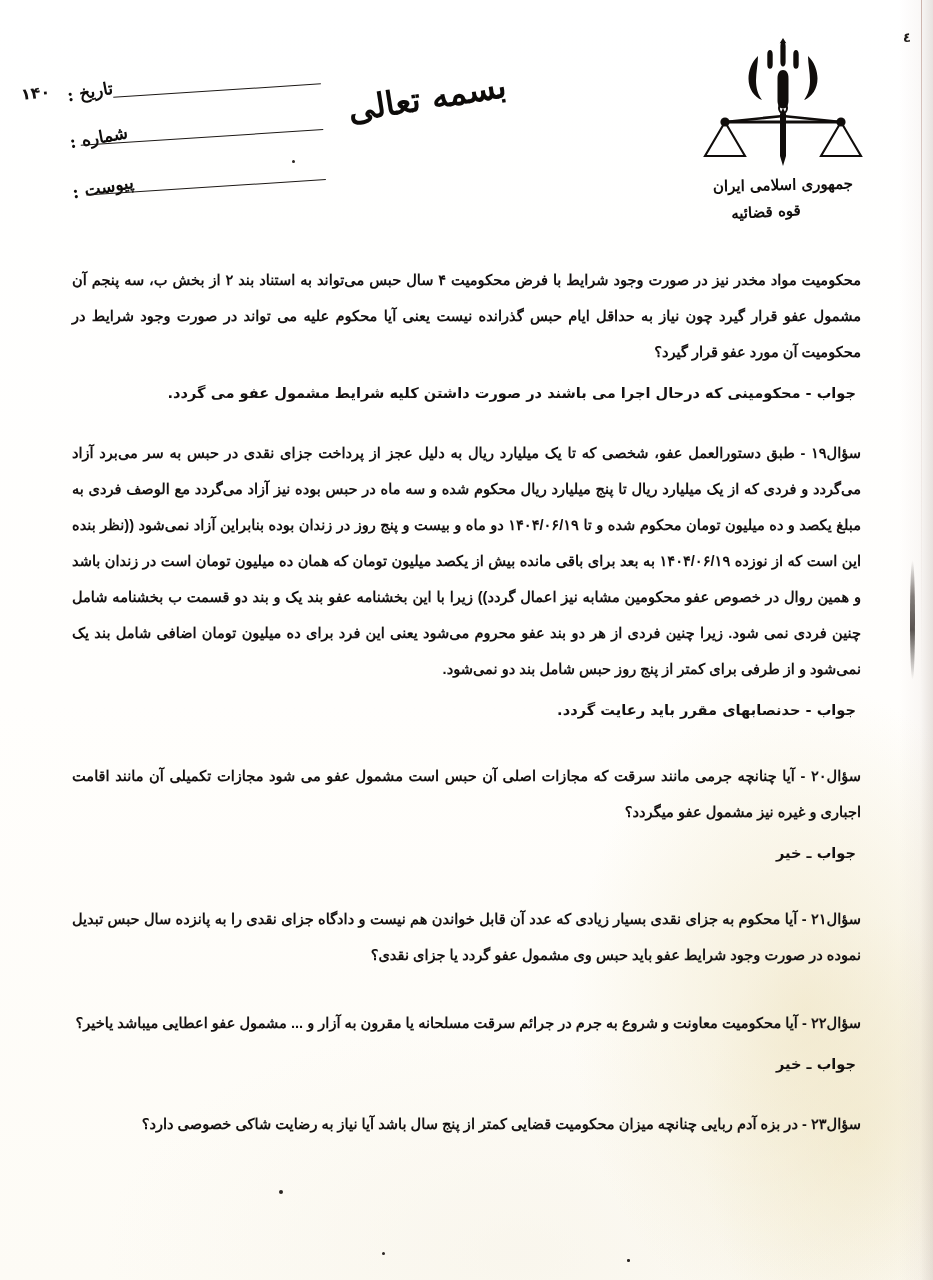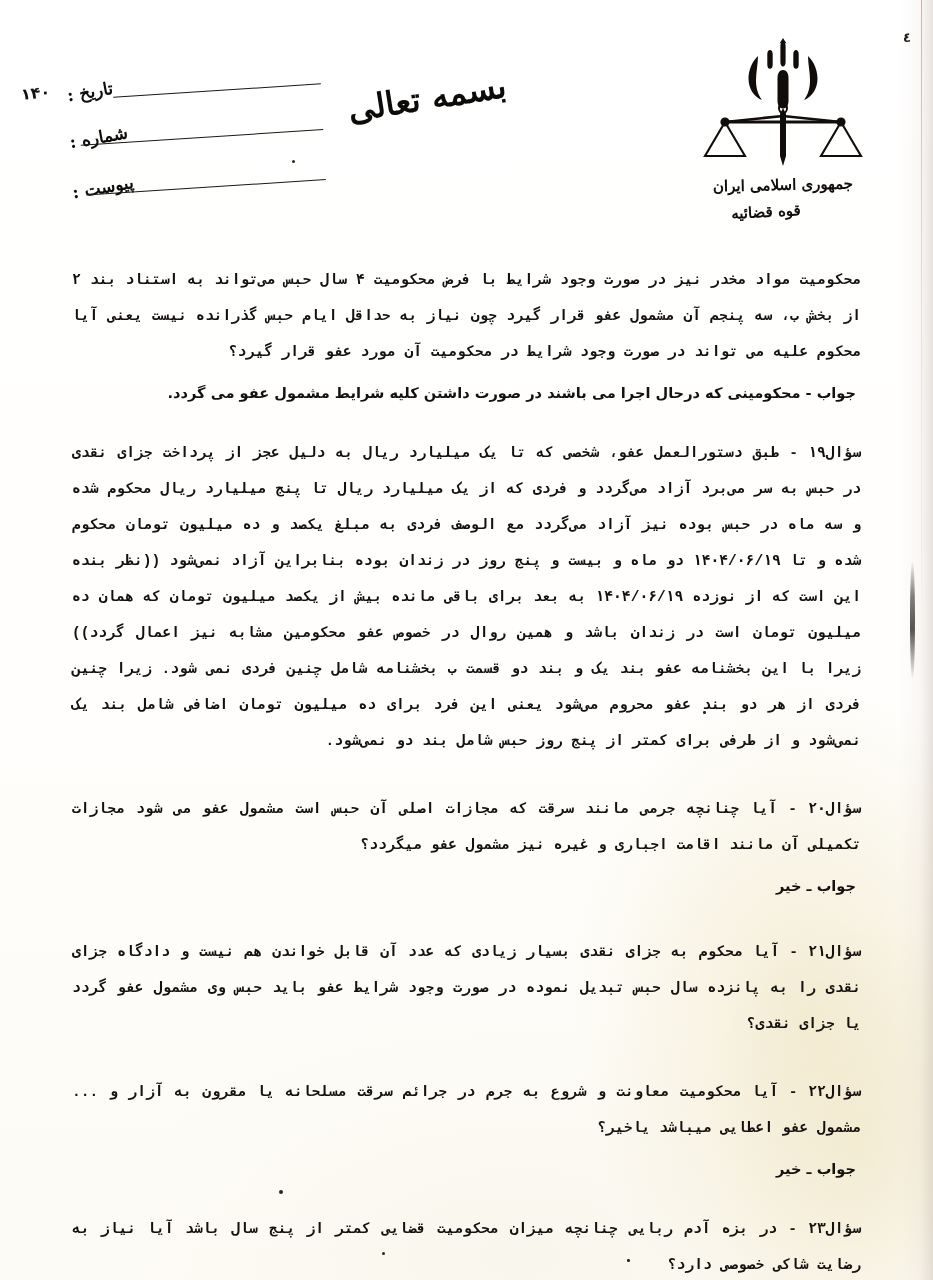--- a/index.html
+++ b/index.html
@@ -173,21 +173,21 @@
   .body-text {
     position: absolute;
     top: 262px;
     right: 72px;
     left: 72px;
     direction: rtl;
     text-align: justify;
     text-align-last: right;
   }
   .para {
-    font-family: Liberation Mono, monospace;
+    font-family: Liberation Sans, sans-serif;
     font-size: 14.6px;
     line-height: 36px;
     color: #151110;
     margin: 0 0 6px 0;
     letter-spacing: -0.15px;
     font-weight: 600;
   }
   .para.bold { font-weight: 800; }
   .answer {
     font-family: "DejaVu Sans", "Liberation Sans", sans-serif;
@@ -280,20 +280,21 @@
     </div>
 
     <div class="body-text">
 
       <p class="para">محکومیت مواد مخدر نیز در صورت وجود شرایط با فرض محکومیت ۴ سال حبس می‌تواند به استناد بند ۲ از بخش ب، سه پنجم آن مشمول عفو قرار گیرد چون نیاز به حداقل ایام حبس گذرانده نیست یعنی آیا محکوم علیه می تواند در صورت وجود شرایط در محکومیت آن مورد عفو قرار گیرد؟</p>
       <p class="answer">جواب - محکومینی که درحال اجرا می باشند در صورت داشتن کلیه شرایط مشمول عفو می گردد.</p>
 
       <div class="gap-md"></div>
 
       <p class="para">سؤال۱۹ - طبق دستورالعمل عفو، شخصی که تا یک میلیارد ریال به دلیل عجز از پرداخت جزای نقدی در حبس به سر می‌برد آزاد می‌گردد و فردی که از یک میلیارد ریال تا پنج میلیارد ریال محکوم شده و سه ماه در حبس بوده نیز آزاد می‌گردد  مع الوصف فردی به مبلغ یکصد و ده میلیون تومان محکوم شده و تا ۱۴۰۴/۰۶/۱۹ دو ماه و بیست و پنج روز در زندان بوده بنابراین آزاد نمی‌شود ((نظر بنده این است که از نوزده ۱۴۰۴/۰۶/۱۹ به بعد برای باقی مانده بیش از یکصد میلیون تومان که همان ده میلیون تومان است در زندان باشد و همین روال در خصوص عفو محکومین مشابه نیز اعمال گردد)) زیرا با این بخشنامه عفو بند یک و بند دو قسمت ب بخشنامه شامل چنین فردی نمی شود. زیرا چنین فردی از هر دو بند عفو محروم می‌شود یعنی این فرد برای ده میلیون تومان اضافی شامل بند یک نمی‌شود و از طرفی برای کمتر از پنج روز حبس شامل بند دو نمی‌شود.</p>
+      <p class="answer">جواب - حدنصابهای مقرر باید رعایت گردد.</p>
 
       <div class="gap-lg"></div>
 
       <p class="para">سؤال۲۰ - آیا چنانچه جرمی مانند سرقت که مجازات اصلی آن حبس است مشمول عفو  می شود مجازات تکمیلی آن مانند اقامت اجباری و غیره نیز مشمول عفو میگردد؟</p>
       <p class="answer short">جواب ـ خیر</p>
 
       <div class="gap-lg"></div>
 
       <p class="para">سؤال۲۱ - آیا محکوم به جزای نقدی بسیار زیادی که عدد آن قابل خواندن هم نیست و دادگاه جزای نقدی را به پانزده سال حبس تبدیل نموده در صورت وجود شرایط عفو باید حبس وی مشمول عفو گردد یا جزای نقدی؟</p>
 

